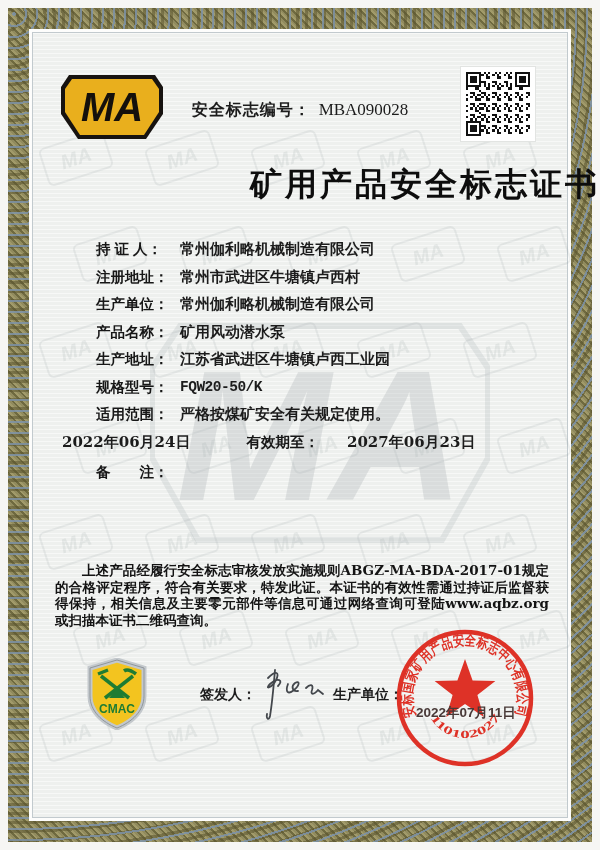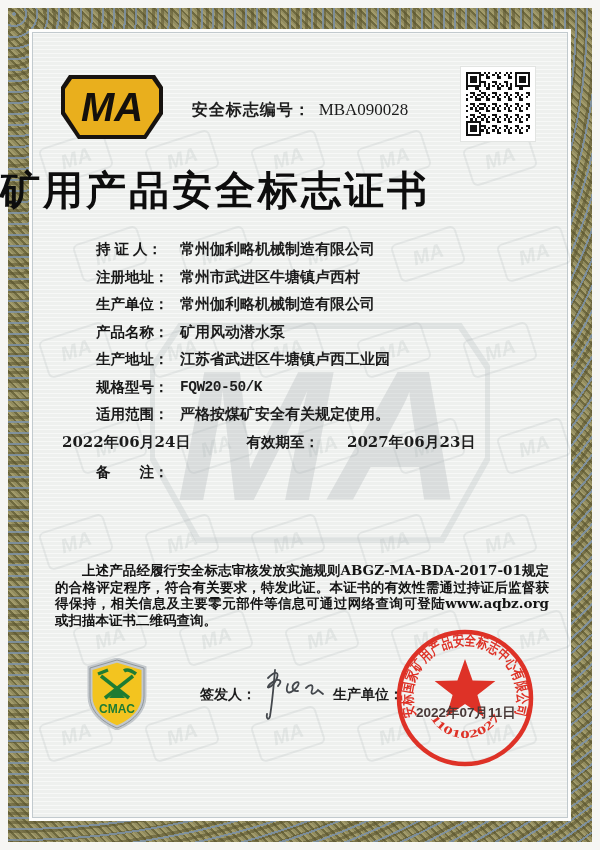--- a/index.html
+++ b/index.html
@@ -23,21 +23,21 @@
       font-size:20px;display:flex;align-items:center;justify-content:center;
       transform:rotate(-18deg);pointer-events:none;}
   .bigwm{position:absolute;left:150px;top:318px;pointer-events:none;}
   
   .logo{position:absolute;left:60px;top:74px;}
   .certno{position:absolute;left:0;top:100px;width:600px;text-align:center;font-size:16px;}
   .certno .lbl{font-weight:700;letter-spacing:1px;}
   .certno .num{font-family:"Liberation Serif","DejaVu Serif",serif;font-size:17px;margin-left:8px;}
   .qrbox{position:absolute;left:461px;top:67px;width:74px;height:74px;background:#fff;
          box-shadow:0 0 0 1px #e2e4e2;display:flex;align-items:center;justify-content:center;}
-  .title{position:absolute;left:0;top:163px;width:600px;text-align:left;font-size:40px;
+  .title{position:absolute;left:0;top:163px;width:600px;text-align:right;font-size:32px;
          font-weight:900;letter-spacing:3px;color:#0d0d0d;}
   
   .fields{position:absolute;left:62px;top:240px;width:482px;}
   .row{display:flex;margin-bottom:8.5px;font-size:14.5px;line-height:19px;}
   .row .label{font-weight:700;min-width:84px;white-space:nowrap;color:#171717;margin-left:34px;}
   .row .value{font-weight:700;font-family:"DejaVu Serif","Liberation Serif",serif;font-size:15px;}
   .row .value.mono{font-family:"Liberation Mono","DejaVu Sans Mono",monospace;font-size:14.5px;letter-spacing:-0.5px;}
   .row .value.wide{margin-left:14px;}
   .daterow{margin-top:5px;}
   .daterow .vlabel{font-weight:700;margin-left:56px;min-width:0;}

